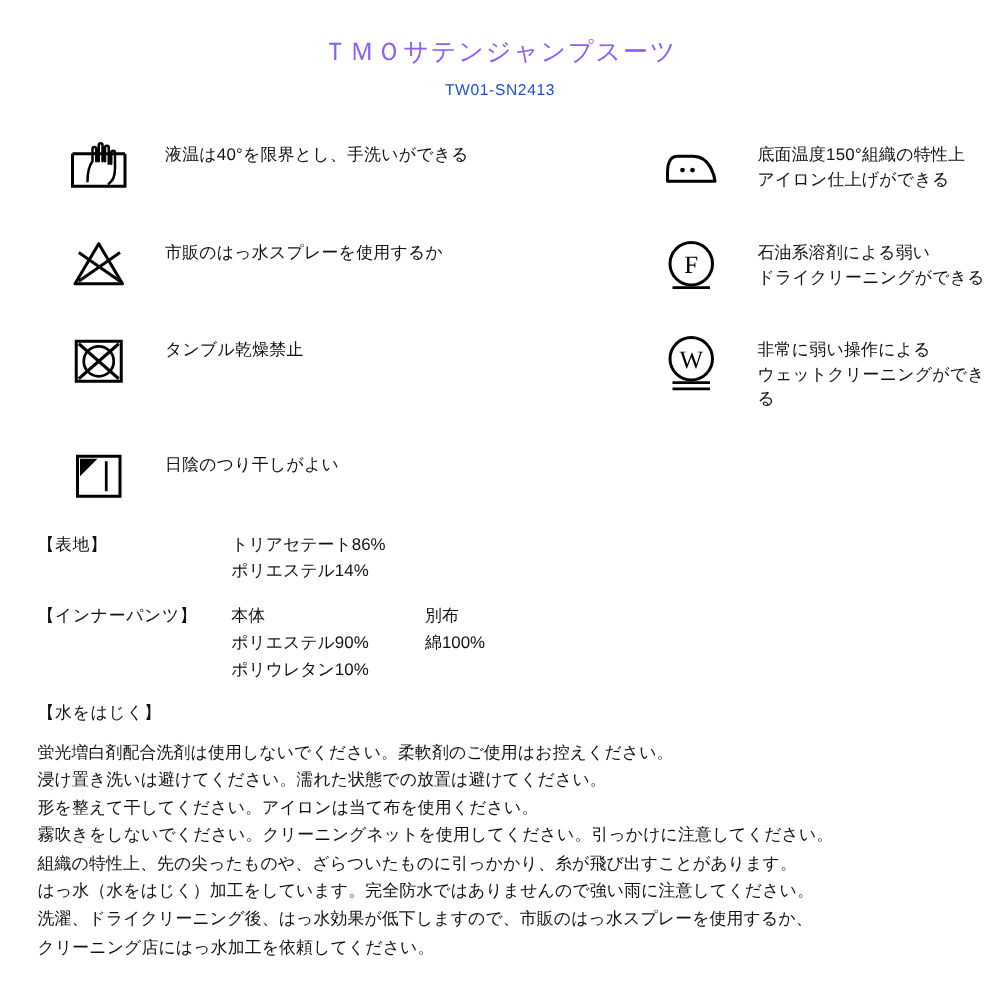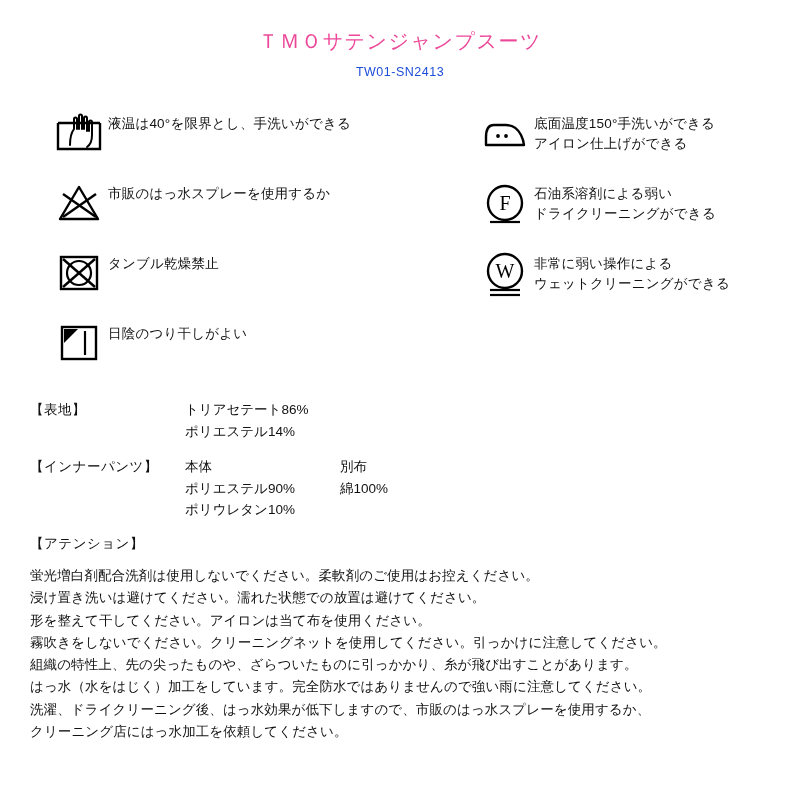--- a/index.html
+++ b/index.html
@@ -25,60 +25,61 @@
   
   .title-block {
     text-align: center;
     padding-top: 28px;
   }
   .doc-title {
     font-size: 20px;
     letter-spacing: 1.5px;
     font-weight: 400;
     margin: 0;
-    color: #ec4899;
+    color: #8b5cf6;
   }
   .doc-code {
     font-size: 12.5px;
     margin-top: 10px;
     letter-spacing: 0.5px;
     color: #1d4ed8;
   }
 
   
   .care-grid {
     margin-top: 26px;
     display: grid;
     grid-template-columns: 56px 370px 56px auto;
     grid-template-rows: repeat(4, auto);
     column-gap: 0px;
     row-gap: 16px;
     padding-left: 52px;
     align-items: start;
+    gap: 24px;
   }
   .sym-cell {
     width: 56px;
     height: 54px;
     display: flex;
     align-items: center;
     justify-content: flex-start;
   }
   .sym-text {
     font-size: 13.5px;
     line-height: 1.45;
     padding-top: 9px;
     color: #111;
     letter-spacing: 0.2px;
   }
   .sym-text .l2 { display: block; }
   .spacer-cell { }
 
   
   .materials {
-    margin-top: 30px;
+    margin-top: 18px;
     padding-left: 30px;
     font-size: 13.5px;
     line-height: 1.6;
     color: #111;
   }
   .mat-row {
     display: flex;
     margin-bottom: 14px;
   }
   .mat-label {
@@ -139,21 +140,21 @@
     </div>
 
     <div class="sym-cell">
       <svg width="54" height="50" viewBox="0 0 54 50">
         <path d="M8 38 L46 38 C46 38 44 18 28 18 L16 18 C10 18 8 24 8 30 Z" fill="none" stroke="#000" stroke-width="2.4" stroke-linejoin="round"></path>
         <circle cx="20" cy="29" r="1.9" fill="#000"></circle>
         <circle cx="28" cy="29" r="1.9" fill="#000"></circle>
       </svg>
     </div>
     <div class="sym-text">
-      <span>底面温度150°手洗いができる</span>
+      <span>底面温度150°組織の特性上</span>
       <span class="l2">アイロン仕上げができる</span>
     </div>
 
     <div class="sym-cell">
       <svg width="54" height="50" viewBox="0 0 54 50">
         <path d="M27 10 L46 42 L8 42 Z" fill="none" stroke="#000" stroke-width="2.4" stroke-linejoin="round"></path>
         <path d="M11 17 L44 40" fill="none" stroke="#000" stroke-width="2.4"></path>
         <path d="M44 17 L11 40" fill="none" stroke="#000" stroke-width="2.4"></path>
       </svg>
     </div>
@@ -239,21 +240,21 @@
         <div class="inner-col-b">
           <div>別布</div>
           <div>綿100%</div>
         </div>
       </div>
     </div>
 
   </div>
 
   <div class="attention">
-    <div class="att-title">【アテンション】</div>
+    <div class="att-title">【水をはじく】</div>
     <div class="att-lines">
       <div>蛍光増白剤配合洗剤は使用しないでください。柔軟剤のご使用はお控えください。</div>
       <div>浸け置き洗いは避けてください。濡れた状態での放置は避けてください。</div>
       <div>形を整えて干してください。アイロンは当て布を使用ください。</div>
       <div>霧吹きをしないでください。クリーニングネットを使用してください。引っかけに注意してください。</div>
       <div>組織の特性上、先の尖ったものや、ざらついたものに引っかかり、糸が飛び出すことがあります。</div>
       <div>はっ水（水をはじく）加工をしています。完全防水ではありませんので強い雨に注意してください。</div>
       <div>洗濯、ドライクリーニング後、はっ水効果が低下しますので、市販のはっ水スプレーを使用するか、</div>
       <div>クリーニング店にはっ水加工を依頼してください。</div>
     </div>

